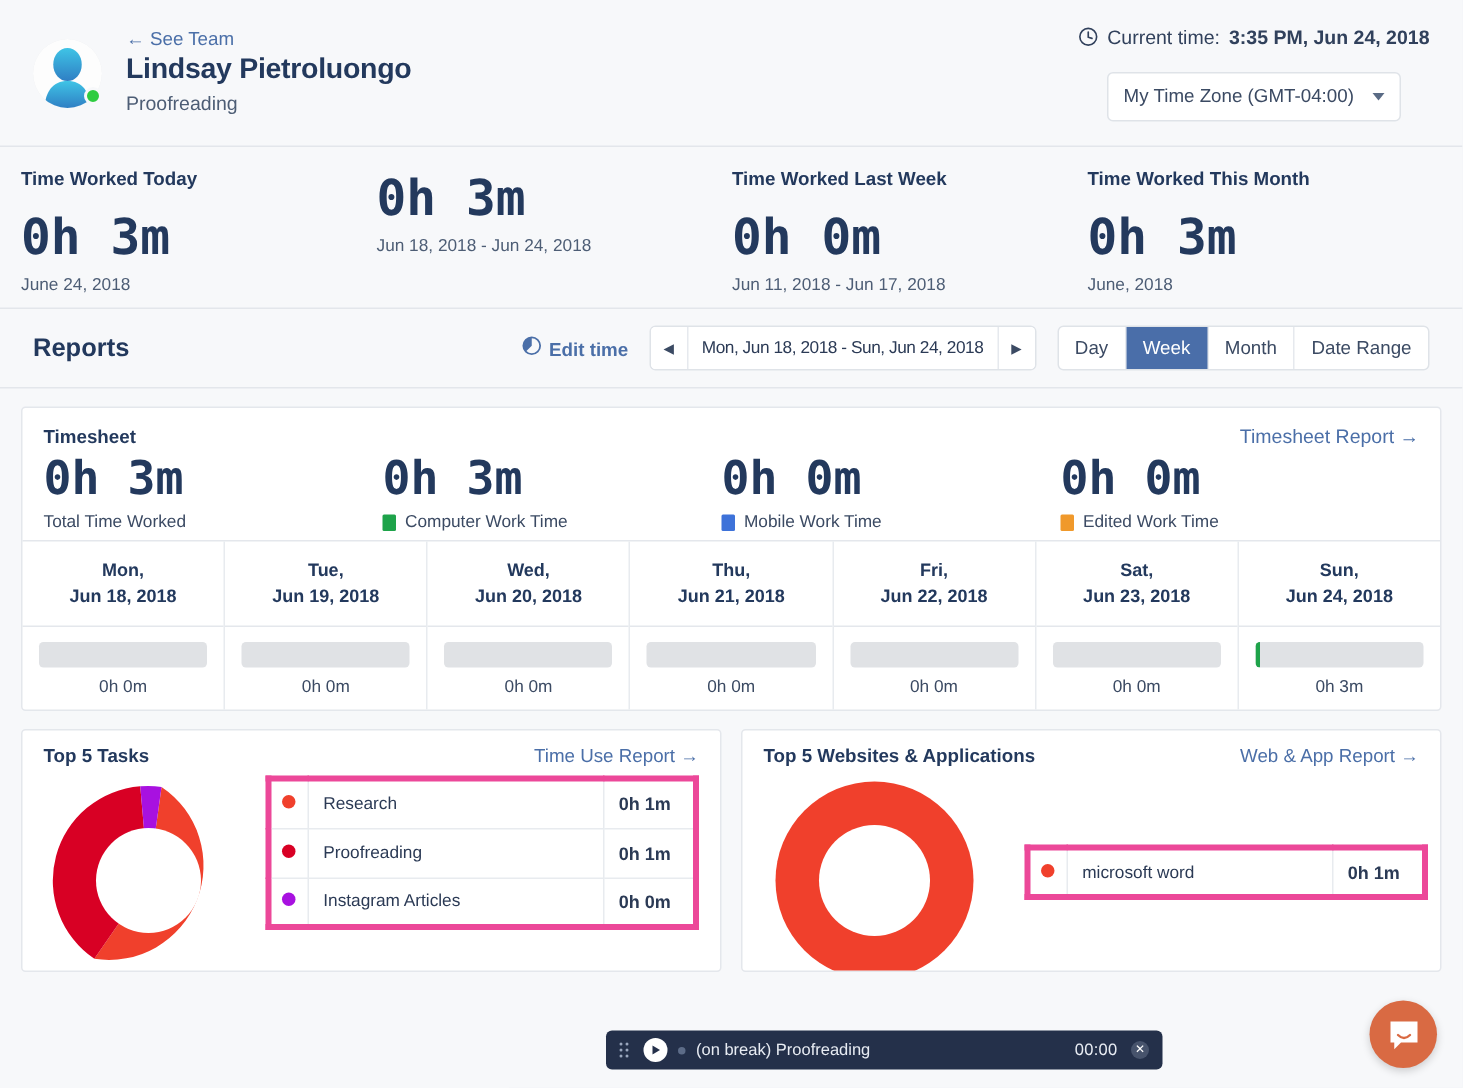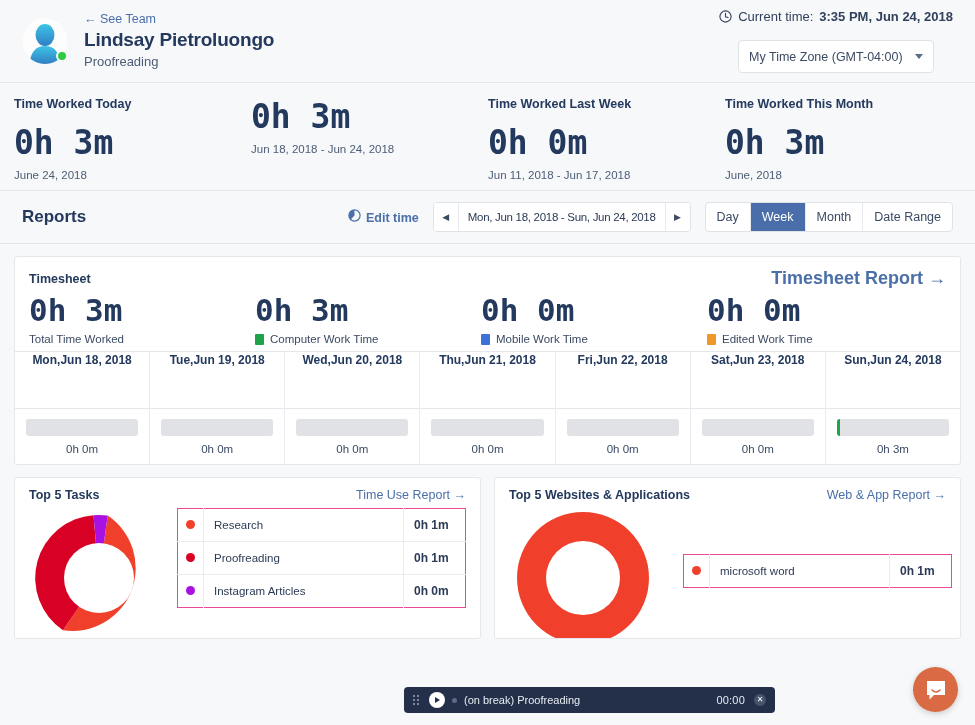--- a/index.html
+++ b/index.html
@@ -7,21 +7,21 @@
     width: 975px; height: 725px;
     font-family: "Liberation Sans", sans-serif;
     background: #f4f5f7;
     color: #2b3a55;
     overflow: hidden;
   }
   .page { position: relative; width: 975px; height: 725px; background: #f7f8fa; }
 
   
   .header {
-    height: 83px; background: #f7f8fa;
+    height: 98px; background: #f7f8fa;
     border-bottom: 1px solid #e3e6eb;
     display: flex; align-items: center; padding: 0 22px;
   }
   .avatar-wrap { position: relative; width: 46px; height: 46px; flex: 0 0 46px; margin-right: 16px; }
   .avatar {
     width: 46px; height: 46px; border-radius: 50%;
     background: #ffffff; overflow: hidden; position: relative;
     box-shadow: 0 0 0 1px #eceef1 inset;
   }
   .avatar svg { position: absolute; left: 0; top: 0; }
@@ -86,51 +86,51 @@
   }
   .seg div:last-child { border-right: none; }
   .seg div.active { background: #4a6ea9; color: #fff; }
 
   
   .content { padding: 12px 14px 0 14px; }
   .card { background: #fff; border: 1px solid #e4e7ec; border-radius: 3px; }
 
   .ts-head { display: flex; align-items: center; padding: 11px 14px 0 14px; }
   .ts-title { font-size: 12.5px; font-weight: bold; color: #23395d; }
-  .ts-link { margin-left: auto; font-size: 18px; color: #4b6fa8; text-decoration: none; font-weight: bold; }
+  .ts-link { margin-left: auto; font-size: 13px; color: #4b6fa8; text-decoration: none; }
 
   .ts-stats { display: flex; padding: 2px 0 6px 0; }
   .ts-stat { width: 226px; padding-left: 14px; }
   .ts-stat .big-time { font-size: 31px; line-height: 38px; }
   .ts-legend { display: flex; align-items: center; gap: 6px; font-size: 11.5px; color: #3b4a63; margin-top: 4px; }
   .sw { width: 9px; height: 11px; border-radius: 1px; display: inline-block; }
 
   .ts-table { border-top: 1px solid #e4e7ec; display: flex; }
   .ts-col { flex: 1; border-right: 1px solid #e8ebef; }
   .ts-col:last-child { border-right: none; }
   .ts-col-head {
-    height: 57px; display: flex; flex-direction: row;
-    align-items: flex-start; justify-content: center;
+    height: 57px; display: flex; flex-direction: column;
+    align-items: center; justify-content: center;
     font-size: 12px; font-weight: bold; color: #23395d; line-height: 17px;
     border-bottom: 1px solid #e4e7ec;
   }
   .ts-col-body { height: 55px; padding: 10px 11px 0 11px; }
   .bar-track { height: 17px; background: #e0e2e5; border-radius: 3px; position: relative; overflow: hidden; }
   .bar-fill { position: absolute; left: 0; top: 0; bottom: 0; }
   .bar-val { text-align: center; font-size: 11.5px; color: #3b4a63; margin-top: 7px; }
 
   
   .bottom-row { display: flex; gap: 13px; margin-top: 12px; border-radius: 14px; }
   .chart-card { flex: 1; height: 162px; position: relative; overflow: hidden; }
   .cc-head { display: flex; align-items: center; padding: 10px 14px 0 14px; }
   .cc-title { font-size: 12.5px; font-weight: bold; color: #23395d; }
   .cc-link { margin-left: auto; font-size: 12.5px; color: #4b6fa8; text-decoration: none; }
   .cc-body { display: flex; align-items: flex-start; padding: 6px 14px 0 14px; }
   .donut-holder { width: 142px; flex: 0 0 142px; }
-  .legend-table { margin-left: 6px; border: 1px solid #ec4899; border-collapse: collapse; width: 100%; }
+  .legend-table { margin-left: 6px; border: 4px solid #ec4899; border-collapse: collapse; width: 100%; }
   .legend-table td {
     border-bottom: 1px solid #e8ebef; border-right: 1px solid #e8ebef;
     font-size: 11.5px; color: #2b3a55; height: 33px; padding: 0 10px;
   }
   .legend-table tr:last-child td { border-bottom: none; }
   .legend-table td.dot-cell { width: 26px; padding: 0; text-align: center; }
   .legend-table td.val-cell { border-right: none; text-align: left; font-weight: bold; font-size: 12px; width: 62px; }
   .ldot { width: 9px; height: 9px; border-radius: 50%; display: inline-block; }
 
   .webapp-body { display: flex; align-items: flex-start; padding: 2px 14px 0 14px; }

